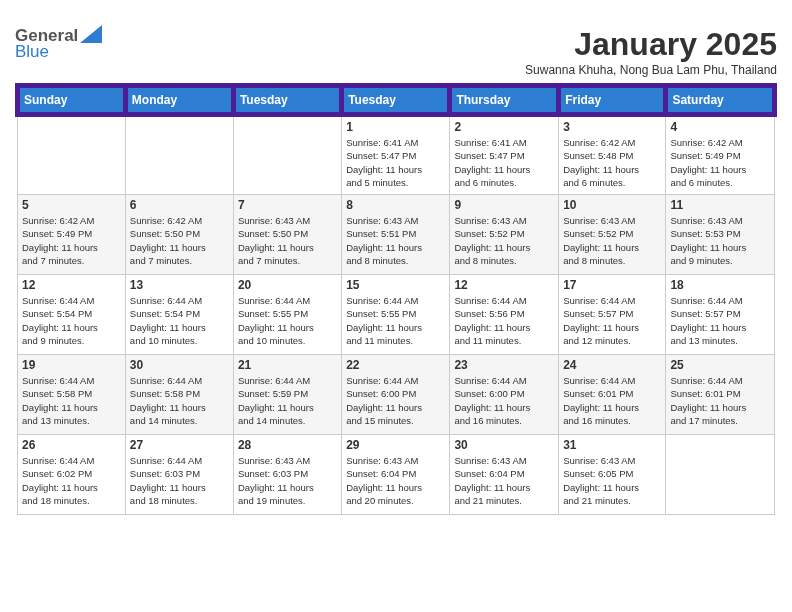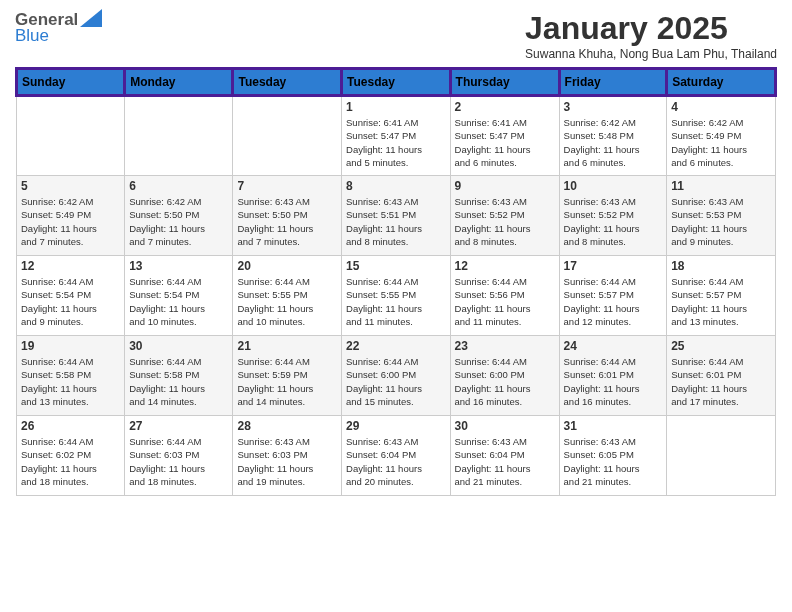--- a/index.html
+++ b/index.html
@@ -6,63 +6,63 @@
     body {
       font-family: Arial, sans-serif;
       background: #fff;
       width: 792px;
       height: 612px;
       overflow: hidden;
     }
     .page {
       width: 792px;
       height: 612px;
-      padding: 10px 15px;
+      padding: 26px 15px;
       background: #fff;
     }
     .header {
       display: flex;
       align-items: flex-start;
       justify-content: space-between;
       margin-bottom: 6px;
     }
     .logo {
       display: flex;
       flex-direction: column;
       align-items: flex-start;
     }
     .logo-line {
       display: flex;
       align-items: center;
     }
     .title-block {
-      text-align: left;
+      text-align: right;
     }
     .month-title {
       font-size: 32px;
       font-weight: bold;
       color: #333;
     }
     .subtitle {
       font-size: 12px;
       color: #333;
     }
     .calendar {
       width: 100%;
       border-collapse: collapse;
       font-size: 10px;
     }
     .calendar thead th {
       background: #2d7dd2;
-      color: #000000;
+      color: #ffffff;
       padding: 5px 4px;
       text-align: left;
       font-size: 12px;
       font-weight: bold;
-      border: 3px solid #4c1d95;
+      border: 5px solid #4c1d95;
     }
     .calendar tbody td {
       vertical-align: top;
       border: 1px solid #ccc;
       padding: 3px 4px;
       width: 113px;
       height: 80px;
       background: #fff;
     }
     .calendar tbody tr:nth-child(even) td {

